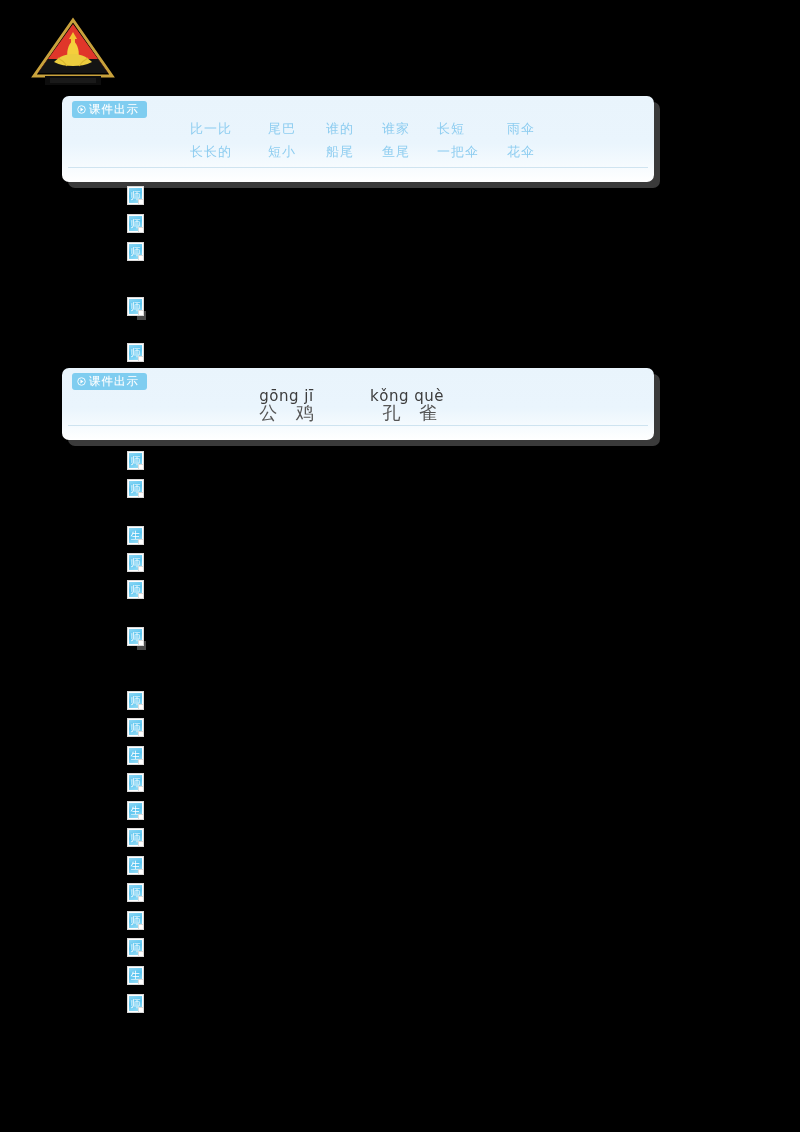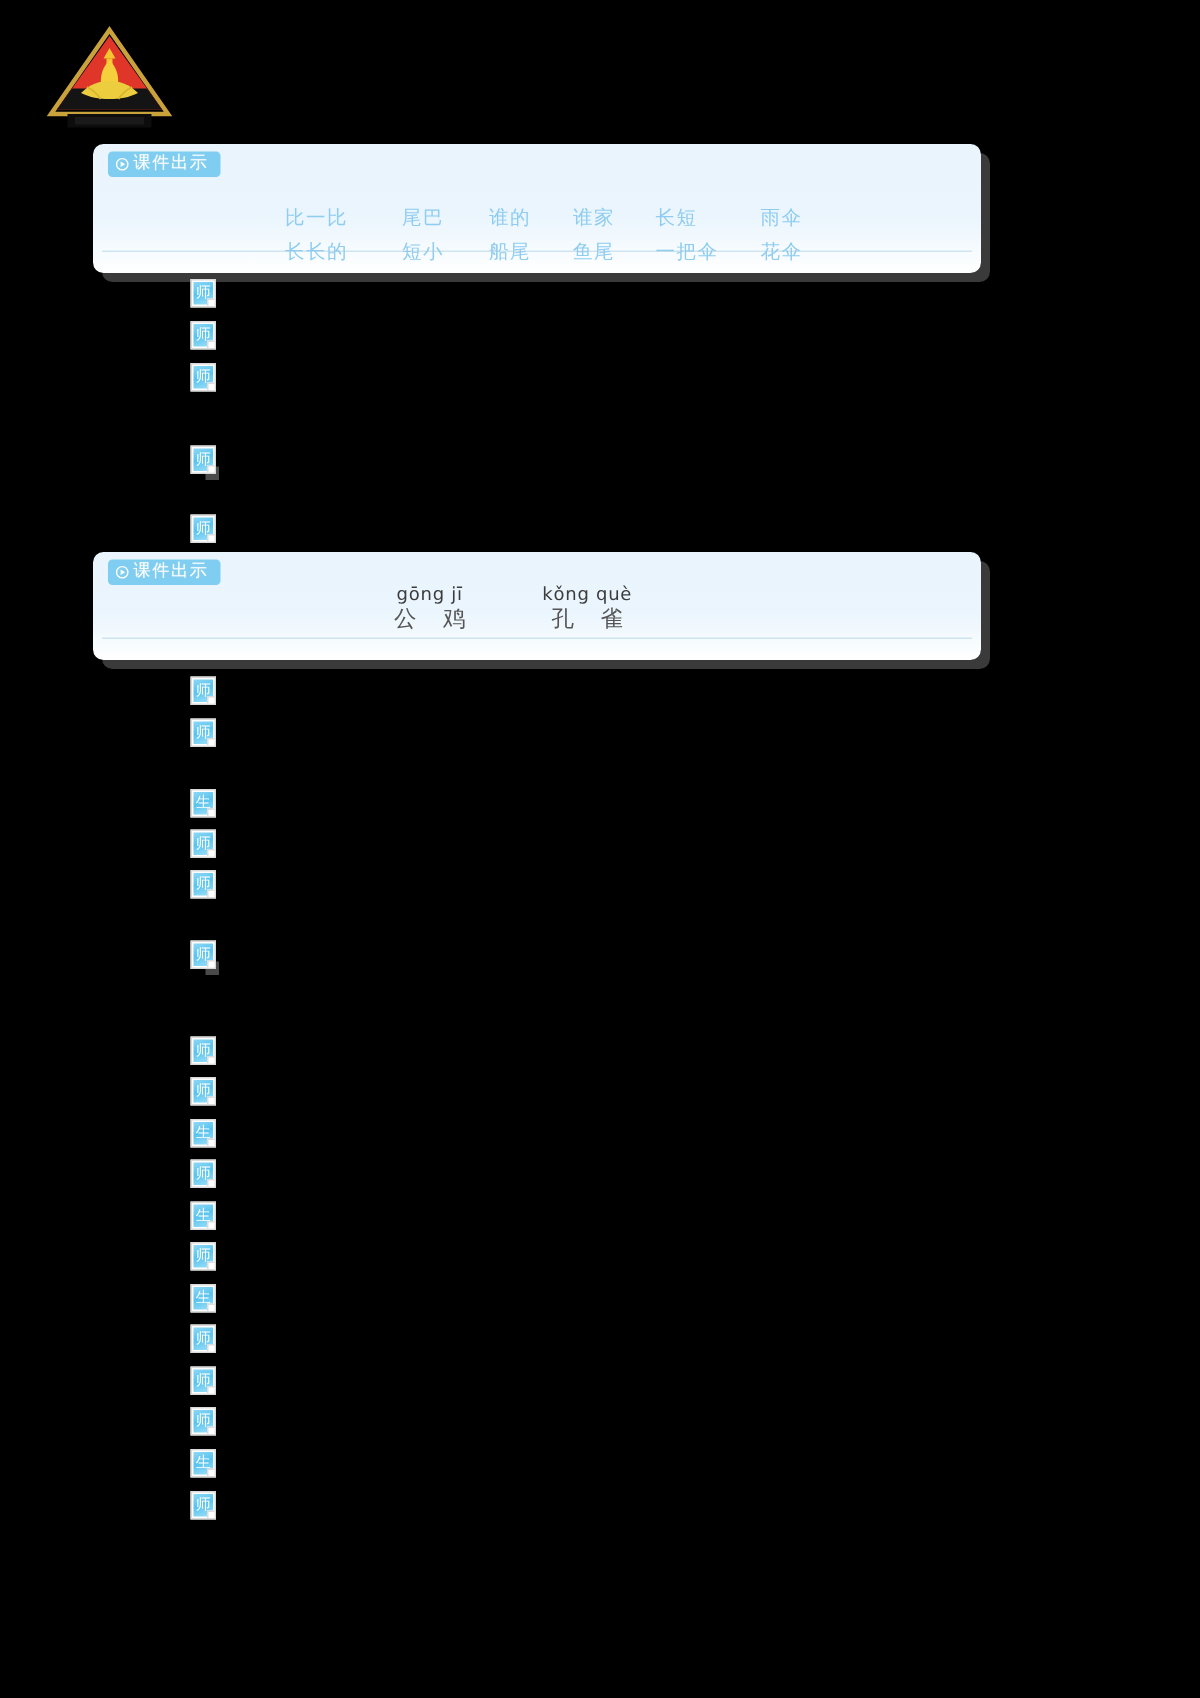--- a/index.html
+++ b/index.html
@@ -102,21 +102,20 @@
     display: flex;
     align-items: baseline;
     height: 23px;
     color: #8ecdf0;
     font-size: 13px;
     letter-spacing: 1px;
   }
   .word-row .cell {
     text-align: left;
     white-space: nowrap;
-    margin-top: 16px;
   }
   .word-row-1 .c0 { width: 78px; }
   .word-row-1 .c1 { width: 58px; }
   .word-row-1 .c2 { width: 56px; }
   .word-row-1 .c3 { width: 55px; }
   .word-row-1 .c4 { width: 70px; }
   .word-row-1 .c5 { width: 60px; }
 
   .word-row-2 .c0 { width: 78px; font-family: Liberation Serif, serif; }
   .word-row-2 .c1 { width: 58px; }
@@ -131,32 +130,32 @@
     left: 172px;
     top: 20px;
     display: flex;
   }
   .pinyin-group {
     width: 105px;
     text-align: center;
   }
   .pinyin-group.g0 { width: 105px; }
   .pinyin-group.g1 { width: 105px; }
-  .pinyin-group.g2 { width: 105px; }
+  .pinyin-group.g2 { width: 105px; text-align: right; }
   .pinyin {
     font-family: "DejaVu Sans", "Liberation Sans", sans-serif;
-    font-size: 12px;
+    font-size: 15px;
     color: #3c3c3c;
     letter-spacing: 0.5px;
     line-height: 16px;
     white-space: nowrap;
   }
   .hanzi {
     font-family: "Liberation Serif", "DejaVu Serif", serif;
-    font-size: 15px;
+    font-size: 18px;
     color: #555555;
     letter-spacing: 7px;
     line-height: 19px;
     white-space: nowrap;
     padding-left: 7px;
   }
 
   
   .ph {
     position: absolute;

